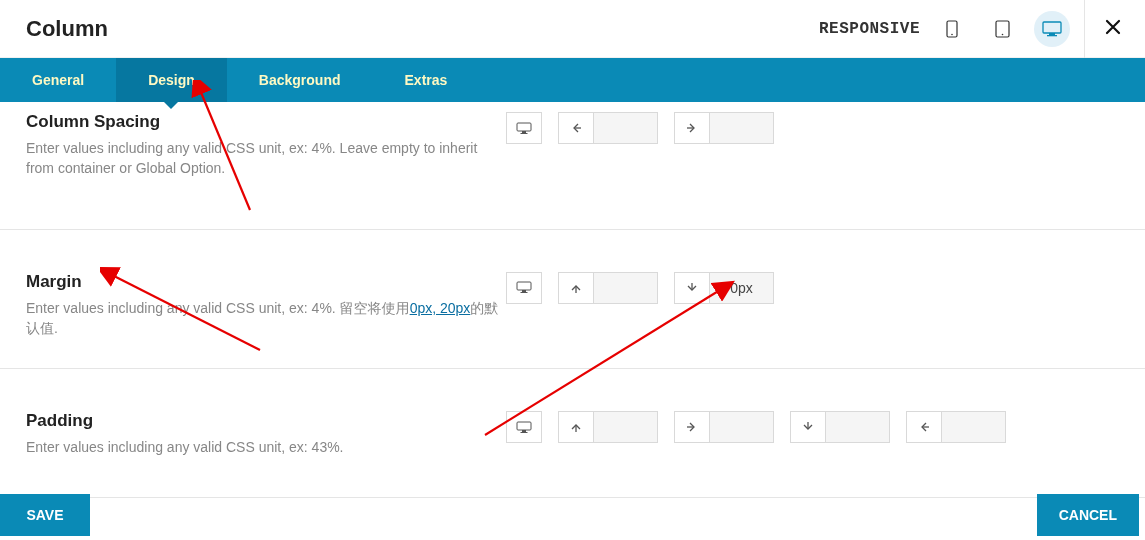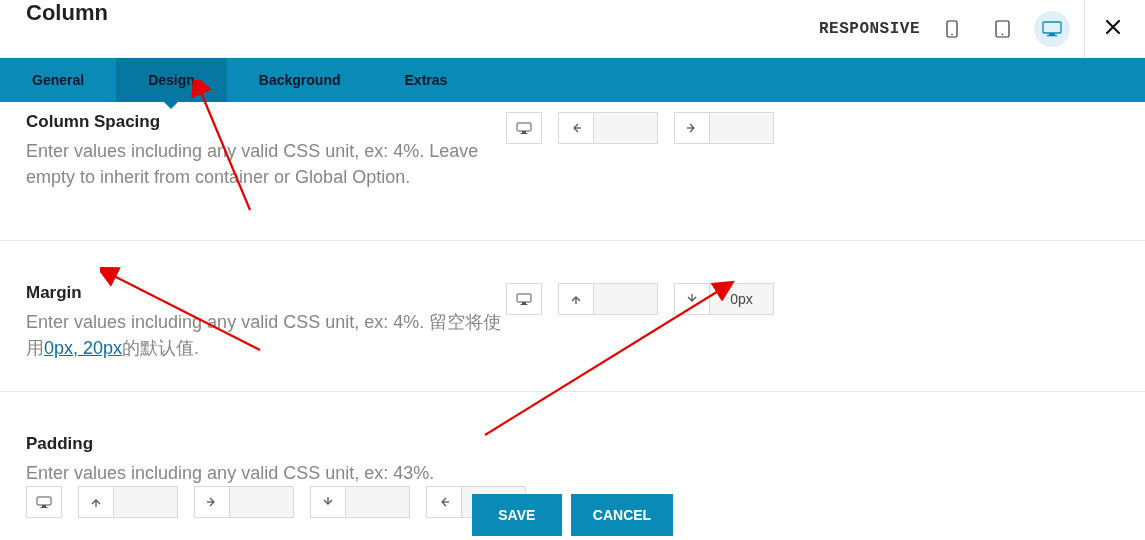--- a/index.html
+++ b/index.html
@@ -1,38 +1,38 @@
 <!DOCTYPE html>
 <html><head>
 <meta charset="utf-8">
 <style>
   * { box-sizing: border-box; margin: 0; padding: 0; }
   html, body { width: 1145px; height: 540px; font-family: "Helvetica Neue", Arial, sans-serif; background: #fff; overflow: hidden; }
-  .header { height: 58px; display: flex; padding: 0 24px 0 26px; border-bottom: 1px solid #f1f1f1; }
+  .header { height: 58px; display: flex; align-items: center; padding: 0 24px 0 26px; border-bottom: 1px solid #f1f1f1; }
   .title { font-size: 22px; font-weight: 700; color: #222; flex: 1; }
   .resp-group { display: flex; align-items: center; gap: 14px; }
   .resp-label { font-size: 16px; font-weight: 700; color: #333; letter-spacing: .5px; font-family: Liberation Mono, monospace; }
   .dev-btn { width: 36px; height: 36px; border-radius: 50%; display: flex; align-items: center; justify-content: center; cursor: pointer; }
   .dev-btn.active { background: #e1f0f8; }
   .close-area { margin-left: 14px; border-left: 1px solid #e5e5e5; height: 58px; display: flex; align-items: center; padding-left: 20px; }
   .close-btn { cursor: pointer; }
   .tabs { height: 44px; background: #0a8ab6; display: flex; }
-  .tab { padding: 0 32px; display: flex; align-items: center; color: #0f172a; font-size: 14px; cursor: pointer; font-weight: 600; }
+  .tab { padding: 0 32px; display: flex; align-items: center; color: #fef9c3; font-size: 14px; cursor: pointer; font-weight: 600; }
   .tab.active { background: #0677a0; position: relative; }
   .tab.active::after { content: ""; position: absolute; left: 50%; bottom: -7px; transform: translateX(-50%); width: 0; height: 0; border-left: 8px solid transparent; border-right: 8px solid transparent; border-top: 8px solid #0677a0; }
   .section { padding: 10px 26px 30px 26px; border-bottom: 1px solid #e5e5e5; display: flex; }
   .section-left { width: 480px; }
   .sec-title { font-size: 17px; font-weight: 700; color: #222; margin-bottom: 6px; }
-  .sec-desc { font-size: 18px; color: #878787; line-height: 1.45; }
+  .sec-desc { font-size: 14px; color: #878787; line-height: 1.45; }
   .sec-desc a { color: #0a6ea1; text-decoration: underline; }
   .controls { display: flex; gap: 16px; }
   .ctrl { display: flex; }
   .ctrl-ico { width: 36px; height: 32px; border: 1px solid #d9d9d9; display: flex; align-items: center; justify-content: center; background: #fff; }
   .ctrl-input { width: 64px; height: 32px; border: 1px solid #d9d9d9; border-left: none; background: #f5f5f5; text-align: center; font-size: 14px; color: #444; outline: none; }
-  .footer { position: absolute; bottom: 0; left: 0; right: 0; height: 50px; display: flex; justify-content: center; align-items: center; gap: 9px; }
+  .footer { position: absolute; bottom: 0; left: 0; right: 0; height: 50px; display: flex; justify-content: space-between; align-items: center; gap: 9px; padding-right: 6px; }
   .btn { height: 42px; min-width: 90px; background: #0a8ab6; color: #fff; font-weight: 700; font-size: 14px; border: none; cursor: pointer; padding: 0 22px; }
   svg.arrow-annot { position: absolute; pointer-events: none; }
 </style>
 </head>
 <body>
 
 <div class="header">
   <div class="title">Column</div>
   <div class="resp-group">
     <span class="resp-label">RESPONSIVE</span>
@@ -139,21 +139,21 @@
         <svg width="12" height="12" viewBox="0 0 12 12">
             <path d="M2 4 L6 8 L10 4" fill="none" stroke="#555" stroke-width="1.3"></path>
             <line x1="6" y1="8" x2="6" y2="1" stroke="#555" stroke-width="1.3"></line>
           </svg>
       </div>
       <input class="ctrl-input" value="0px" style="">
     </div>
   </div>
 </div>
 
-<div class="section" style="padding-top:42px; padding-bottom:40px;flex-direction:column;">
+<div class="section" style="padding-top:42px; padding-bottom:40px;">
   <div class="section-left">
     <div class="sec-title">Padding</div>
     <div class="sec-desc">Enter values including any valid CSS unit, ex: 43%.</div>
   </div>
   <div class="controls">
     <div class="ctrl">
       <div class="ctrl-ico">
         <svg width="16" height="13" viewBox="0 0 16 13">
             <rect x="1" y="1" width="14" height="8" rx="1" fill="none" stroke="#555" stroke-width="1"></rect>
             <rect x="6" y="9" width="4" height="2" fill="#555"></rect>

